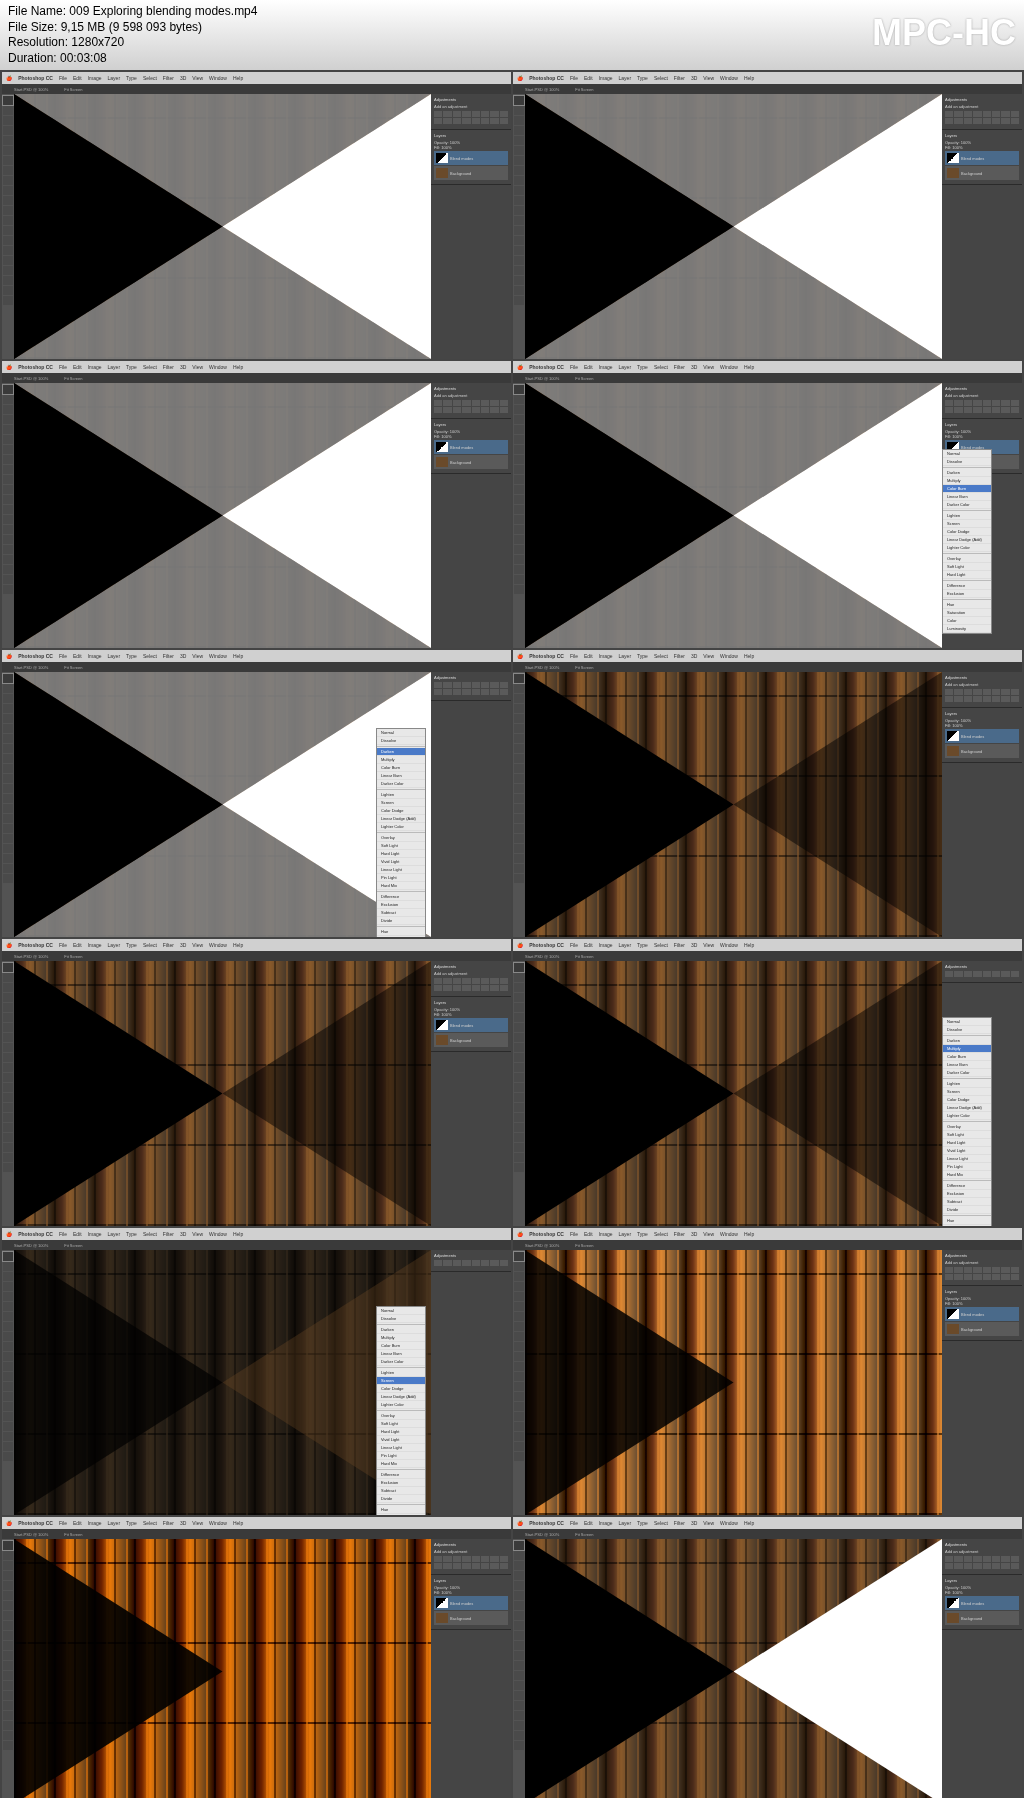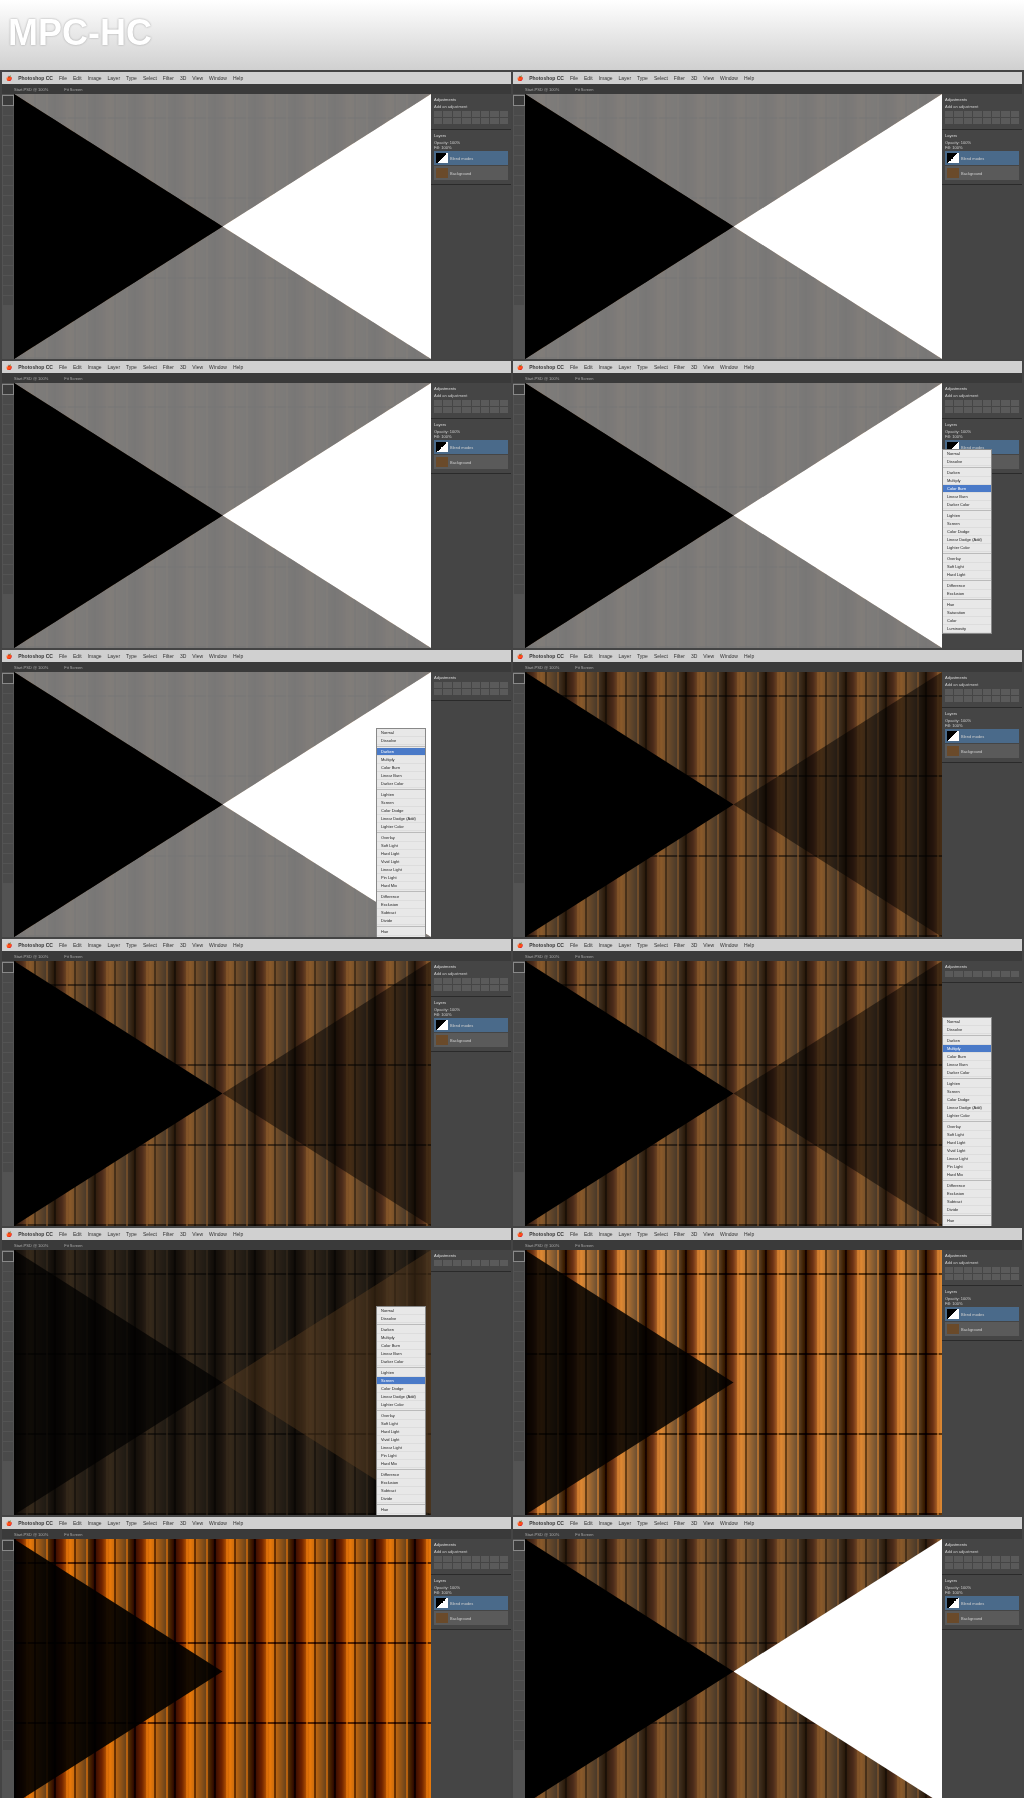--- a/index.html
+++ b/index.html
@@ -36,20 +36,26 @@
 .layer-thumb.bk{background:#6a4a2a}
 .dropdown{position:absolute;background:#e8e8e8;border:1px solid #888;font-size:4px;color:#222;z-index:10;min-width:50px}
 .dropdown div{padding:1px 4px;border-bottom:1px solid #ddd}
 .dropdown div.sel{background:#4a7ac8;color:#fff}
 .dropdown hr{border:none;border-top:1px solid #bbb;margin:1px 0}
 </style>
 </head>
 <body>
 
 <div class="header">
+  <div class="info">
+    <div>File Name: 009 Exploring blending modes.mp4</div>
+    <div>File Size: 9,15 MB (9 598 093 bytes)</div>
+    <div>Resolution: 1280x720</div>
+    <div>Duration: 00:03:08</div>
+  </div>
   <div class="logo">MPC-HC</div>
 </div>
 
 <div class="grid">
 
 <div class="thumb">
   <div class="menubar">
         <span>🍎</span>
         <span style="font-weight:bold">Photoshop CC</span>
         <span>File</span>

